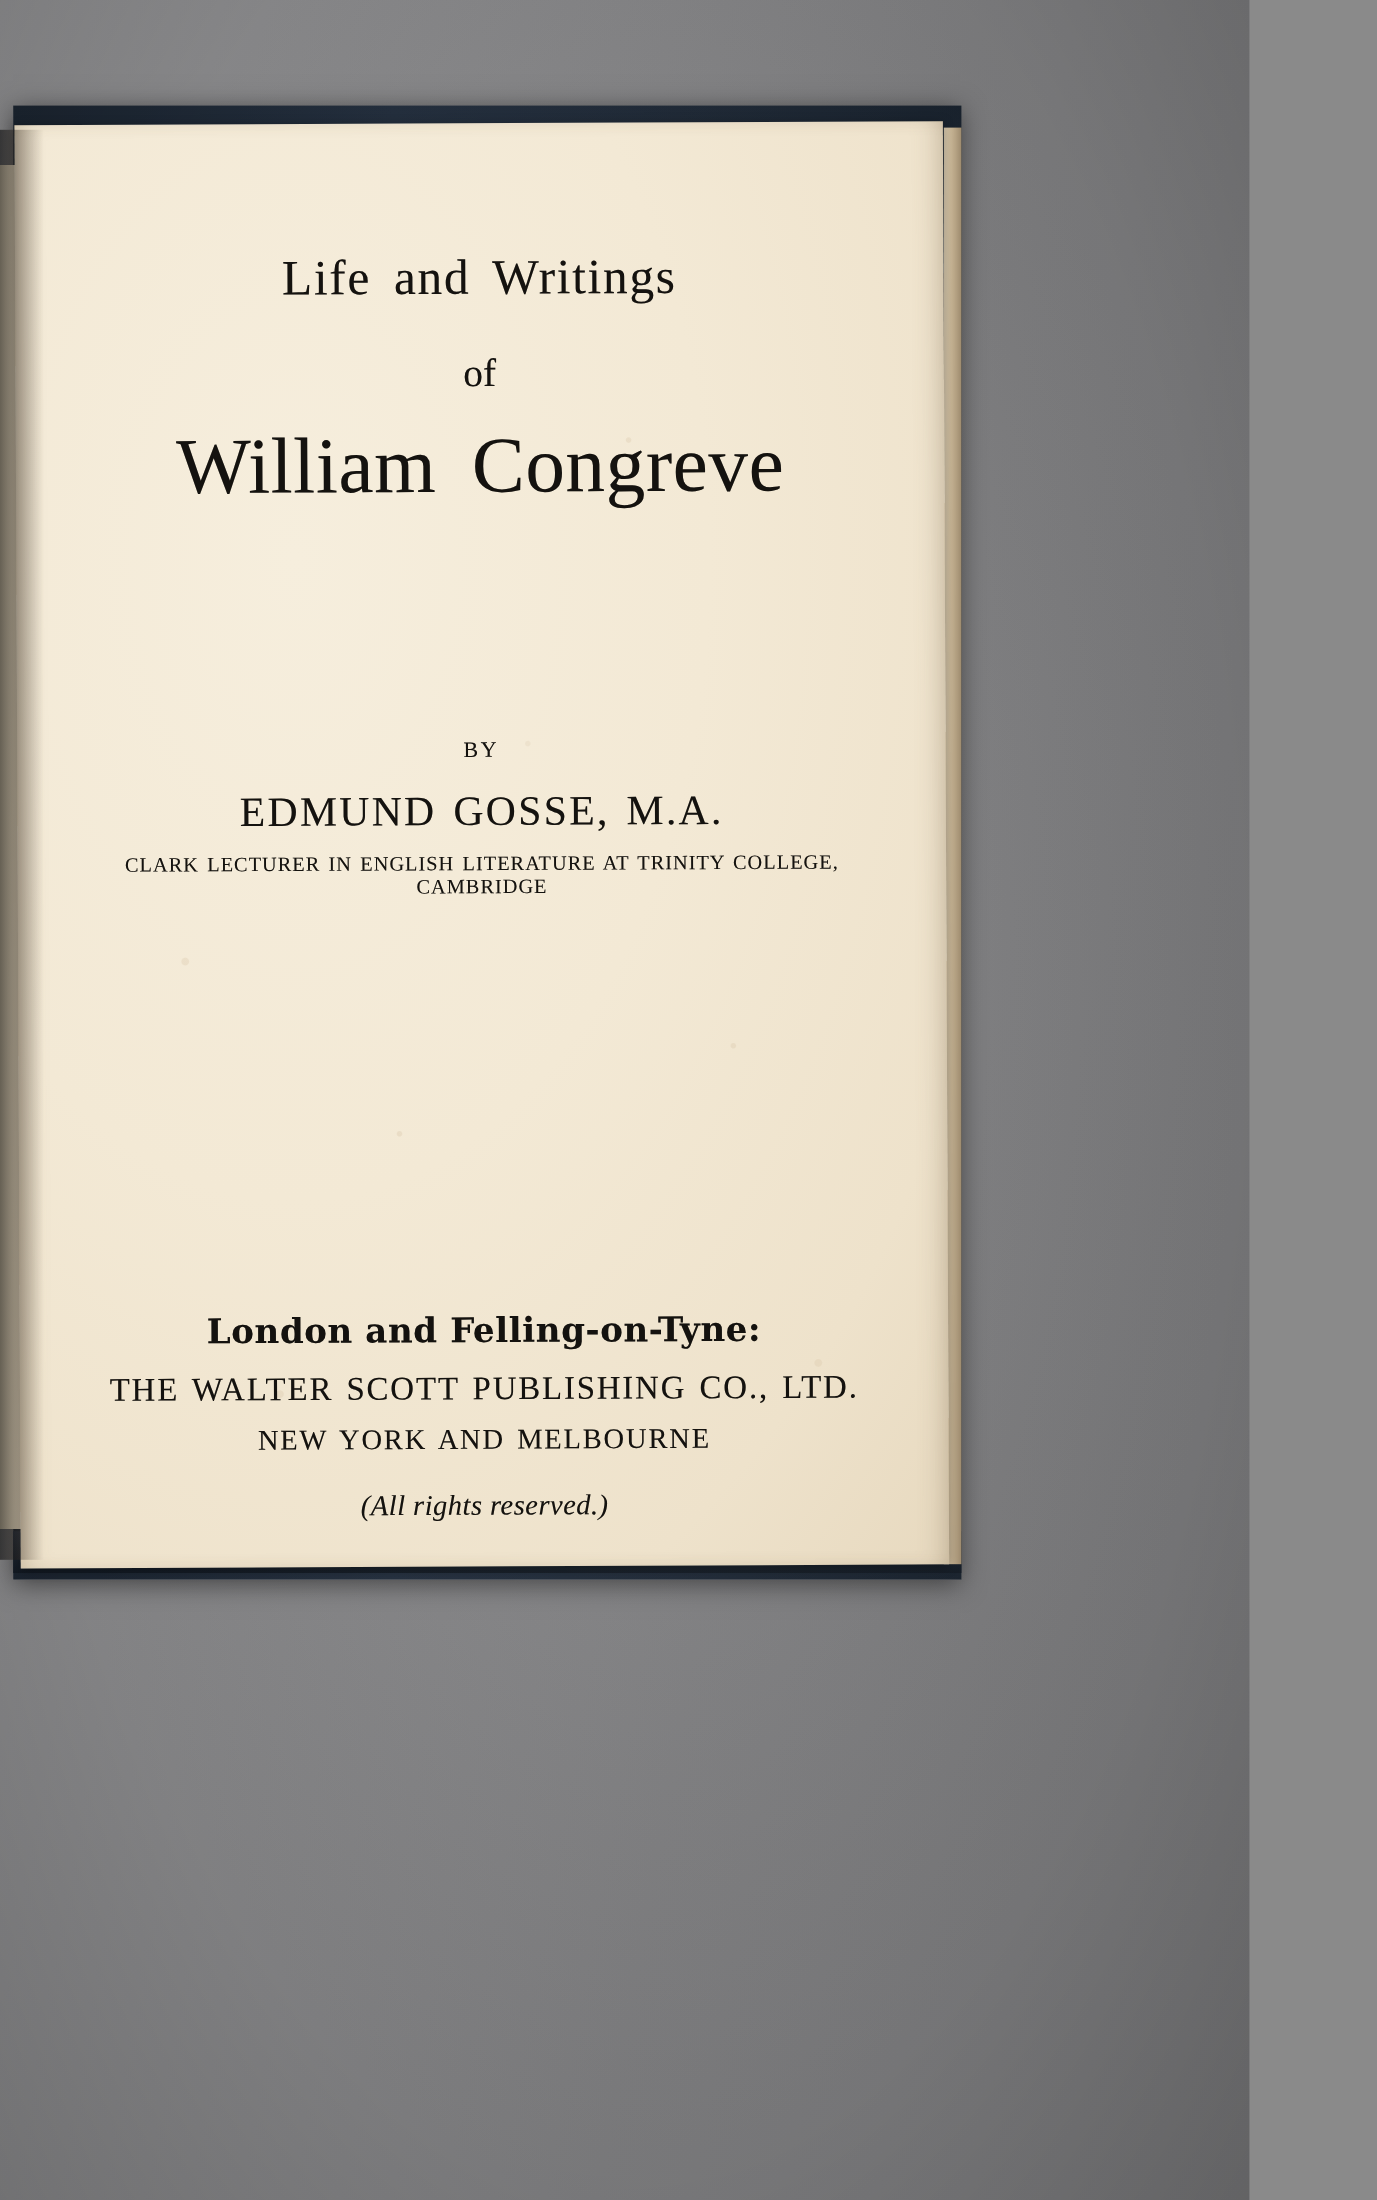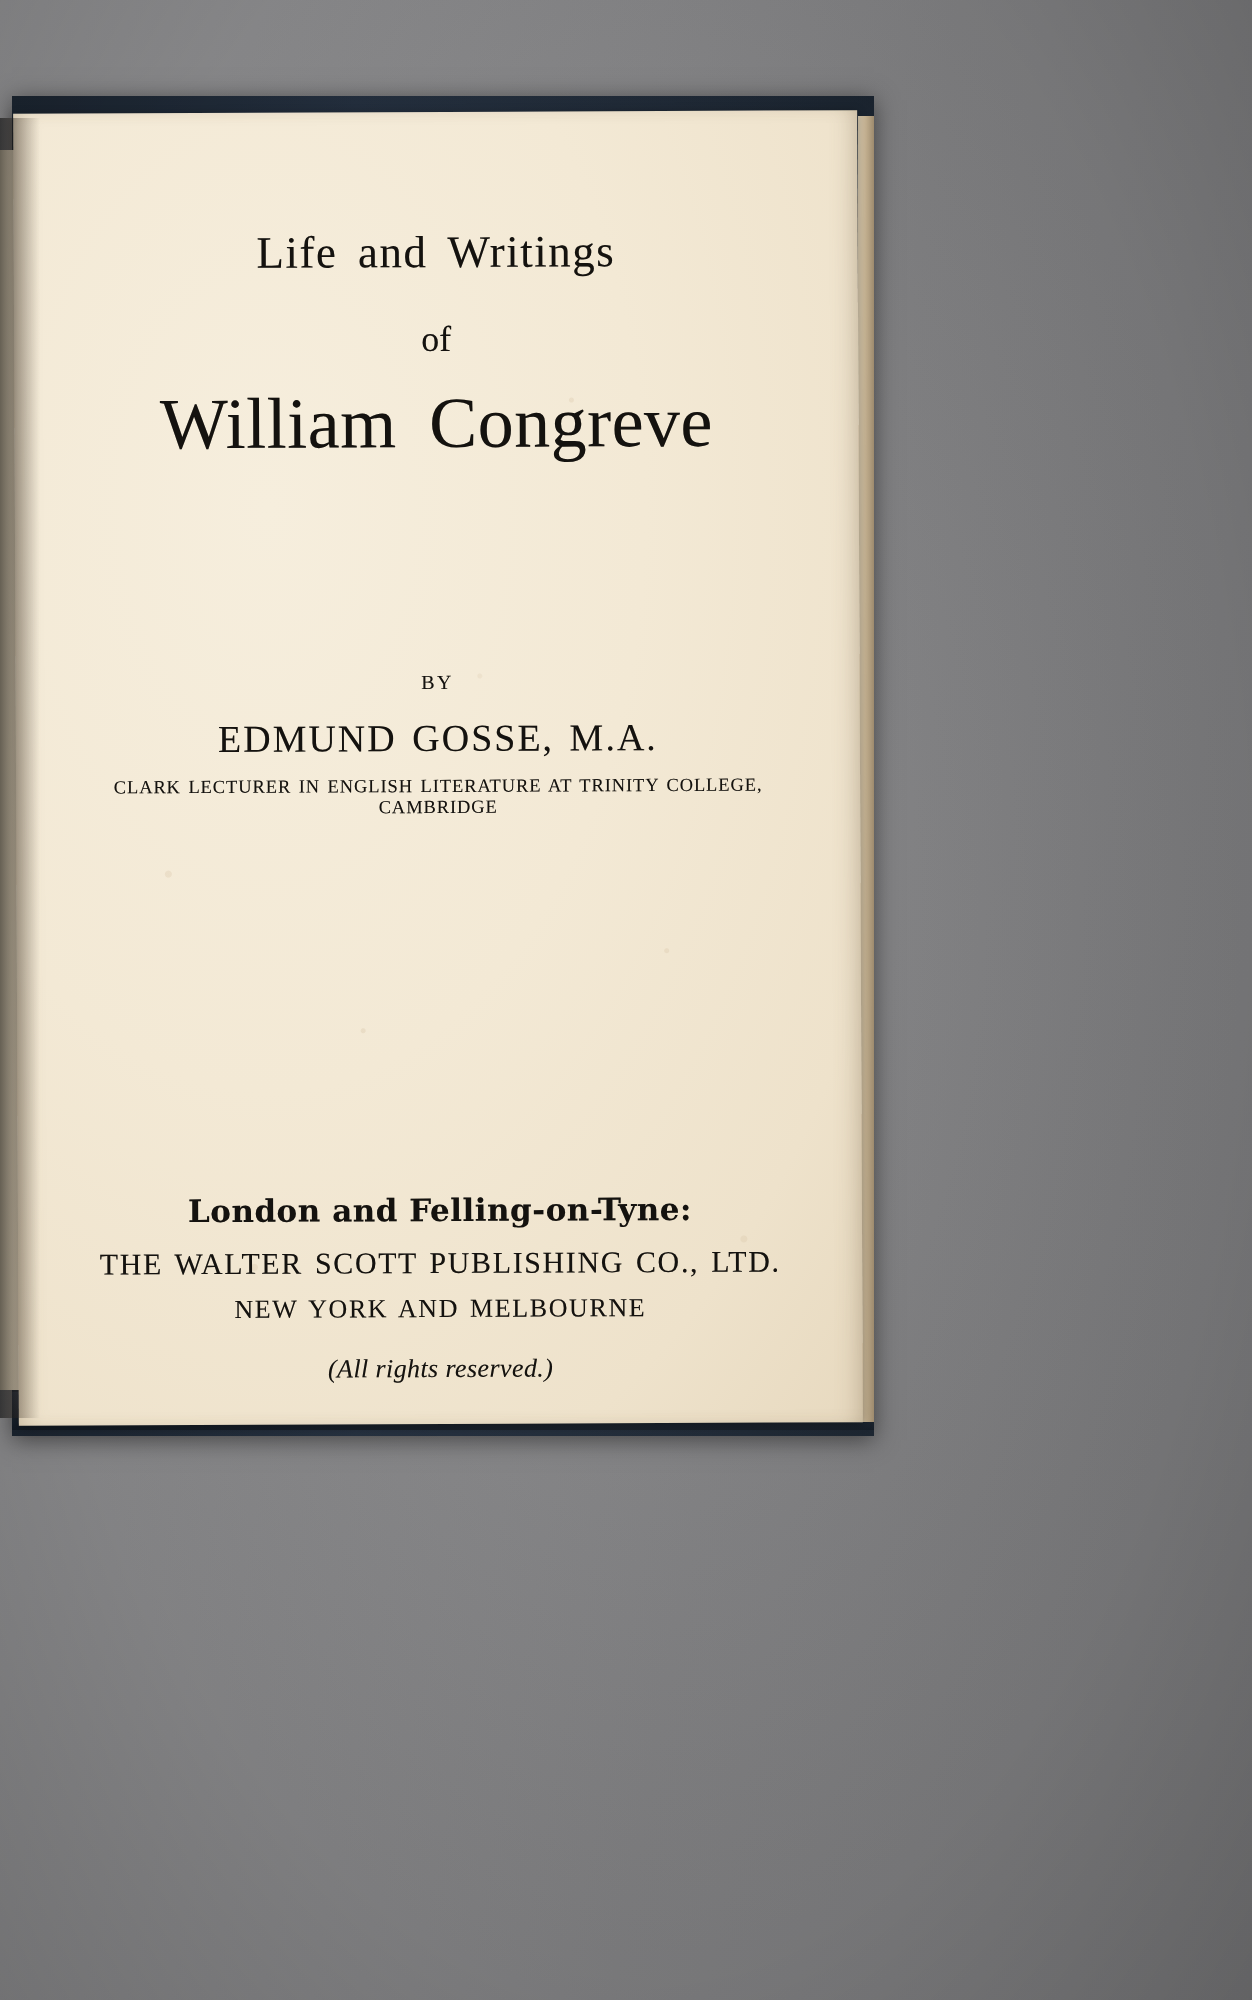--- a/index.html
+++ b/index.html
@@ -2,21 +2,21 @@
 <html><head>
 <meta charset="utf-8">
 <style>
   html, body {
     margin: 0;
     padding: 0;
     background: #8a8a8a;
   }
   #page {
     position: relative;
-    width: 1252px;
+    width: 1136px;
     height: 2000px;
     overflow: hidden;
     background: linear-gradient(100deg, #9a9a9c 0%, #8d8d8f 35%, #858587 60%, #7e7e80 100%);
     font-family: "Liberation Serif", serif;
   }
   
   #page::after {
     content: "";
     position: absolute;
     inset: 0;

